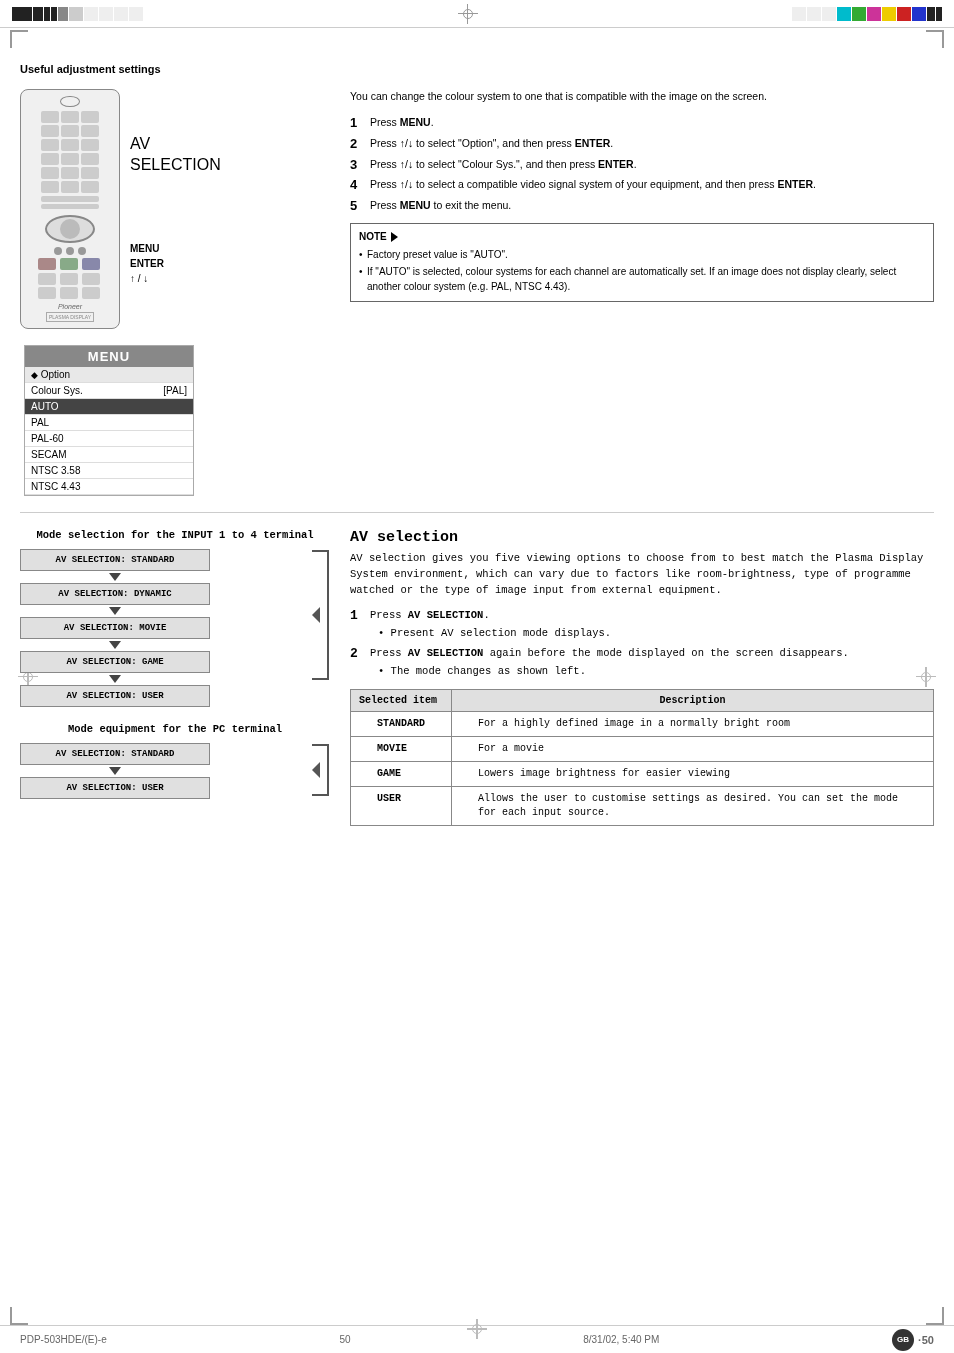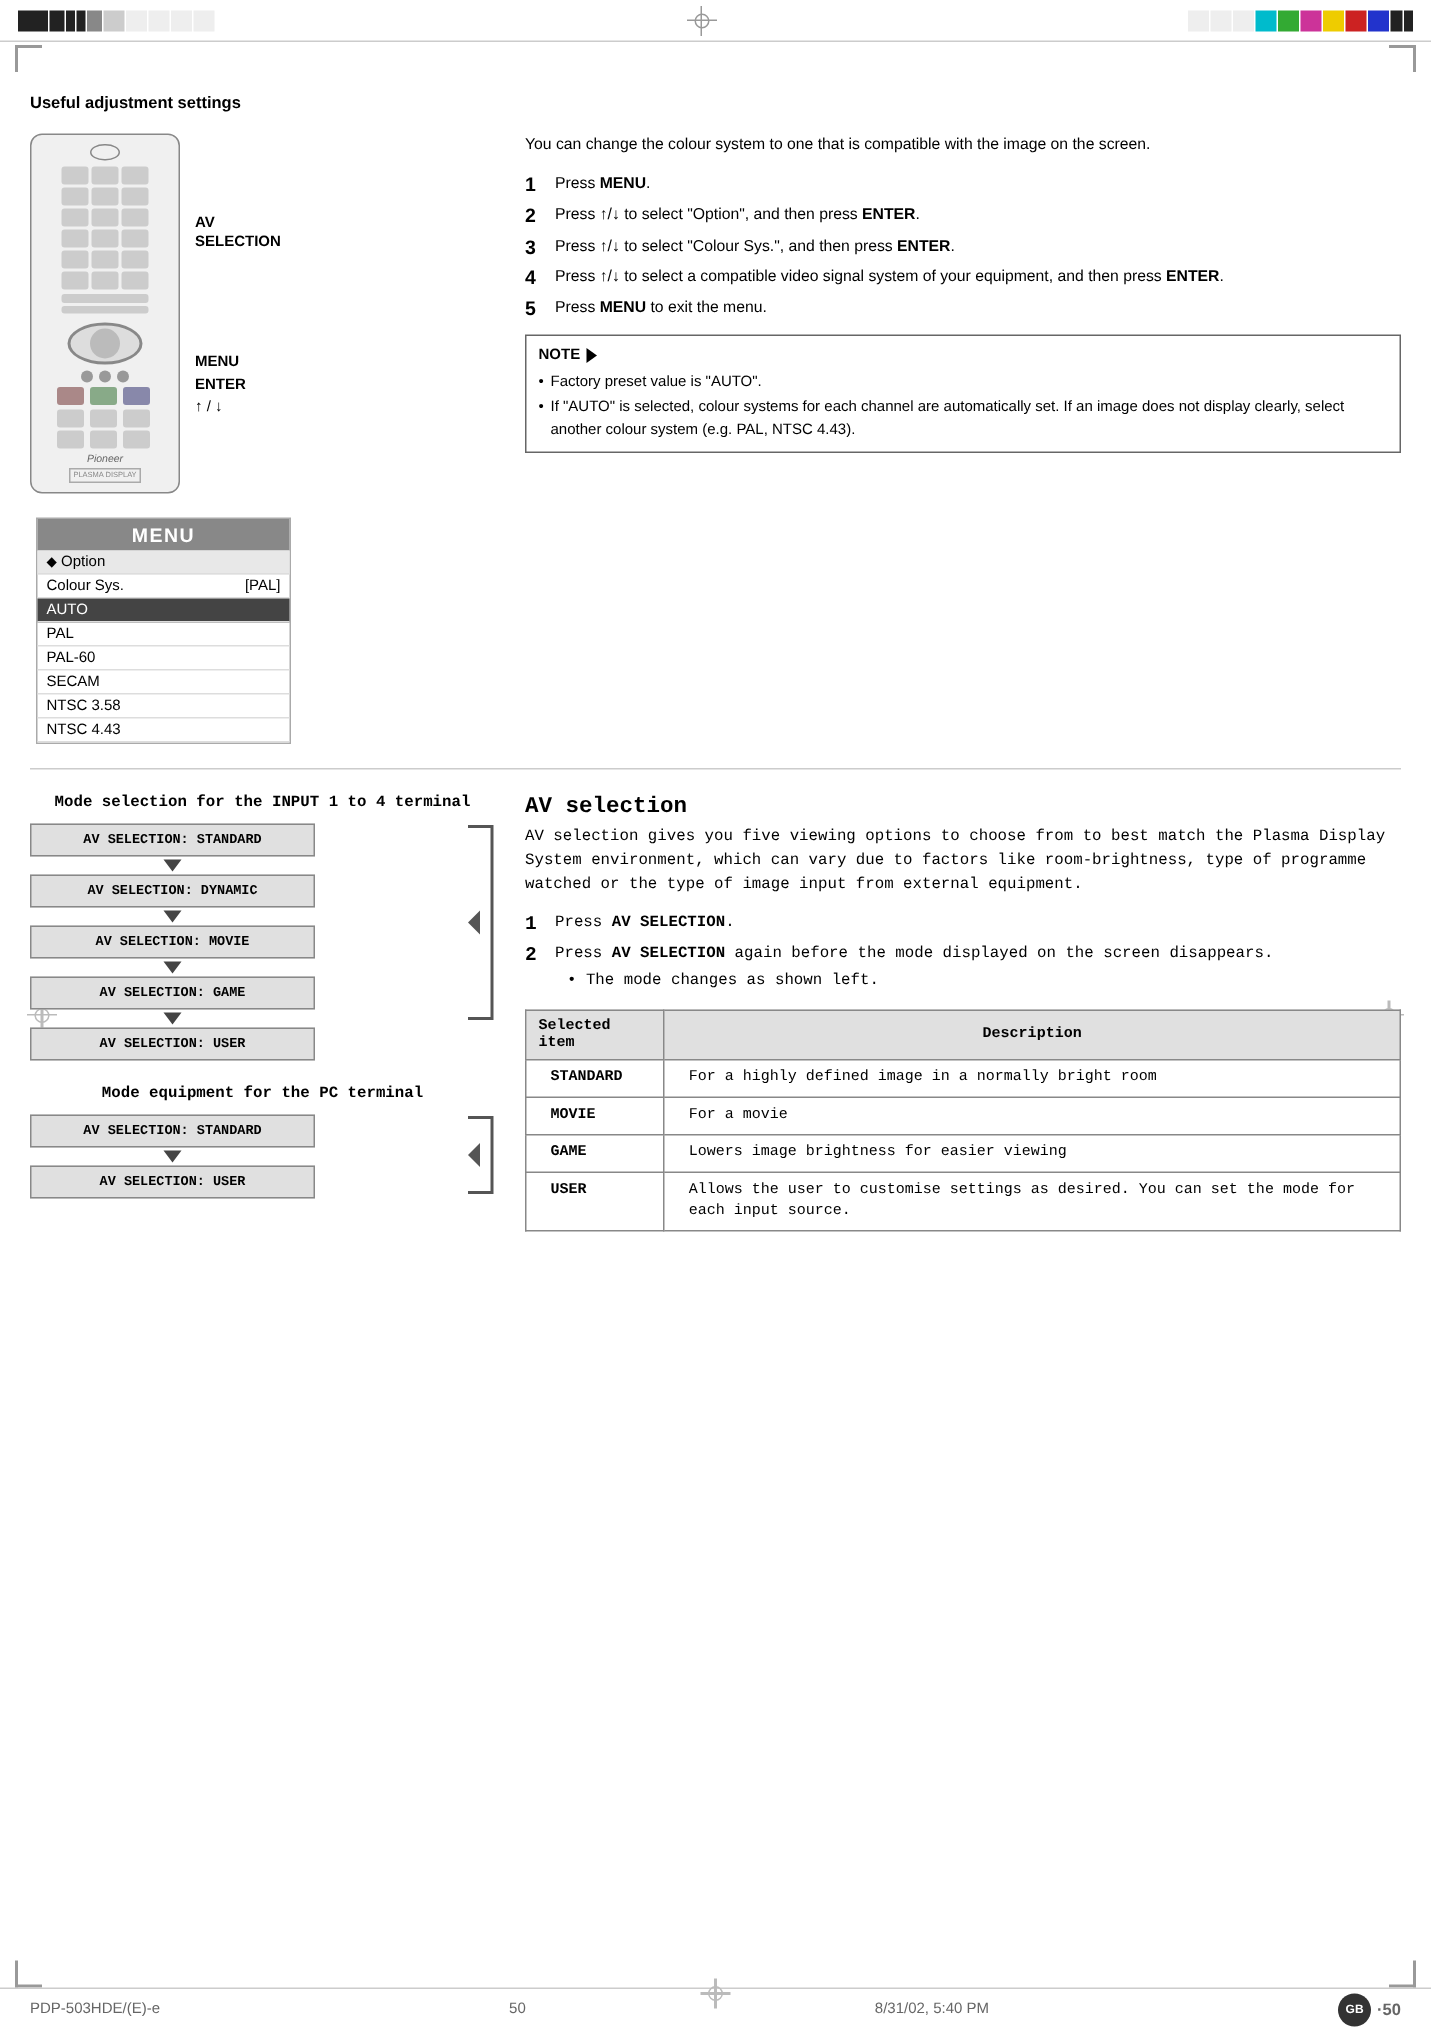--- a/index.html
+++ b/index.html
@@ -321,21 +321,21 @@
     .av-table th {
       background: #e0e0e0;
       border: 1.5px solid #888;
       padding: 5px 8px;
       font-weight: bold;
       text-align: left;
     }
     .av-table th.center { text-align: center; }
     .av-table td {
       border: 1.5px solid #888;
-      padding: 5px 16px;
+      padding: 5px 26px;
       vertical-align: top;
       font-size: 10px;
       line-height: 1.4;
     }
     .av-table td.bold-cell {
       font-weight: bold;
     }
 
     
     .bottom-bar {
@@ -514,21 +514,21 @@
               <div class="remote-btn"></div>
             <div class="remote-btn"></div>
               <div class="remote-btn"></div>
               <div class="remote-btn"></div>
           </div>
           <div class="remote-pioneer-label">Pioneer</div>
           <div class="remote-plasma-label">PLASMA DISPLAY</div>
         </div>
 
         <div class="remote-labels">
-          <div style="font-weight:bold;font-size:10px;line-height:1.3;">AV<br>SELECTION</div>
+          <div style="font-weight:normal;font-size:16px;line-height:1.3;">AV<br>SELECTION</div>
           <div style="height:60px;"></div>
           <div style="font-weight:bold;font-size:10px;">MENU</div>
           <div style="font-weight:bold;font-size:10px;">ENTER</div>
           <div style="font-size:10px;">↑ / ↓</div>
         </div>
       </div>
 
       <div class="menu-box">
         <div class="menu-box-title">MENU</div>
         <div class="menu-box-row menu-box-row-highlight">
@@ -656,20 +656,21 @@
     </div>
 
     <div class="bottom-right">
       <div class="av-section-title">AV selection</div>
       <div style="font-size:10.5px; line-height:1.5; margin-bottom:10px;">AV selection gives you five viewing options to choose from to best match the Plasma Display System environment, which can vary due to factors like room-brightness, type of programme watched or the type of image input from external equipment.</div>
 
       <div class="step-item">
         <span class="step-number">1</span>
         <span class="step-text">
           Press <b>AV SELECTION</b>.
+          <div style="padding-left:8px; margin-top:2px;">• Present AV selection mode displays.</div>
         </span>
       </div>
       <div class="step-item" style="margin-top:4px;">
         <span class="step-number">2</span>
         <span class="step-text">
           Press <b>AV SELECTION</b> again before the mode displayed on the screen disappears.
           <div style="padding-left:8px; margin-top:2px;">• The mode changes as shown left.</div>
         </span>
       </div>
 

